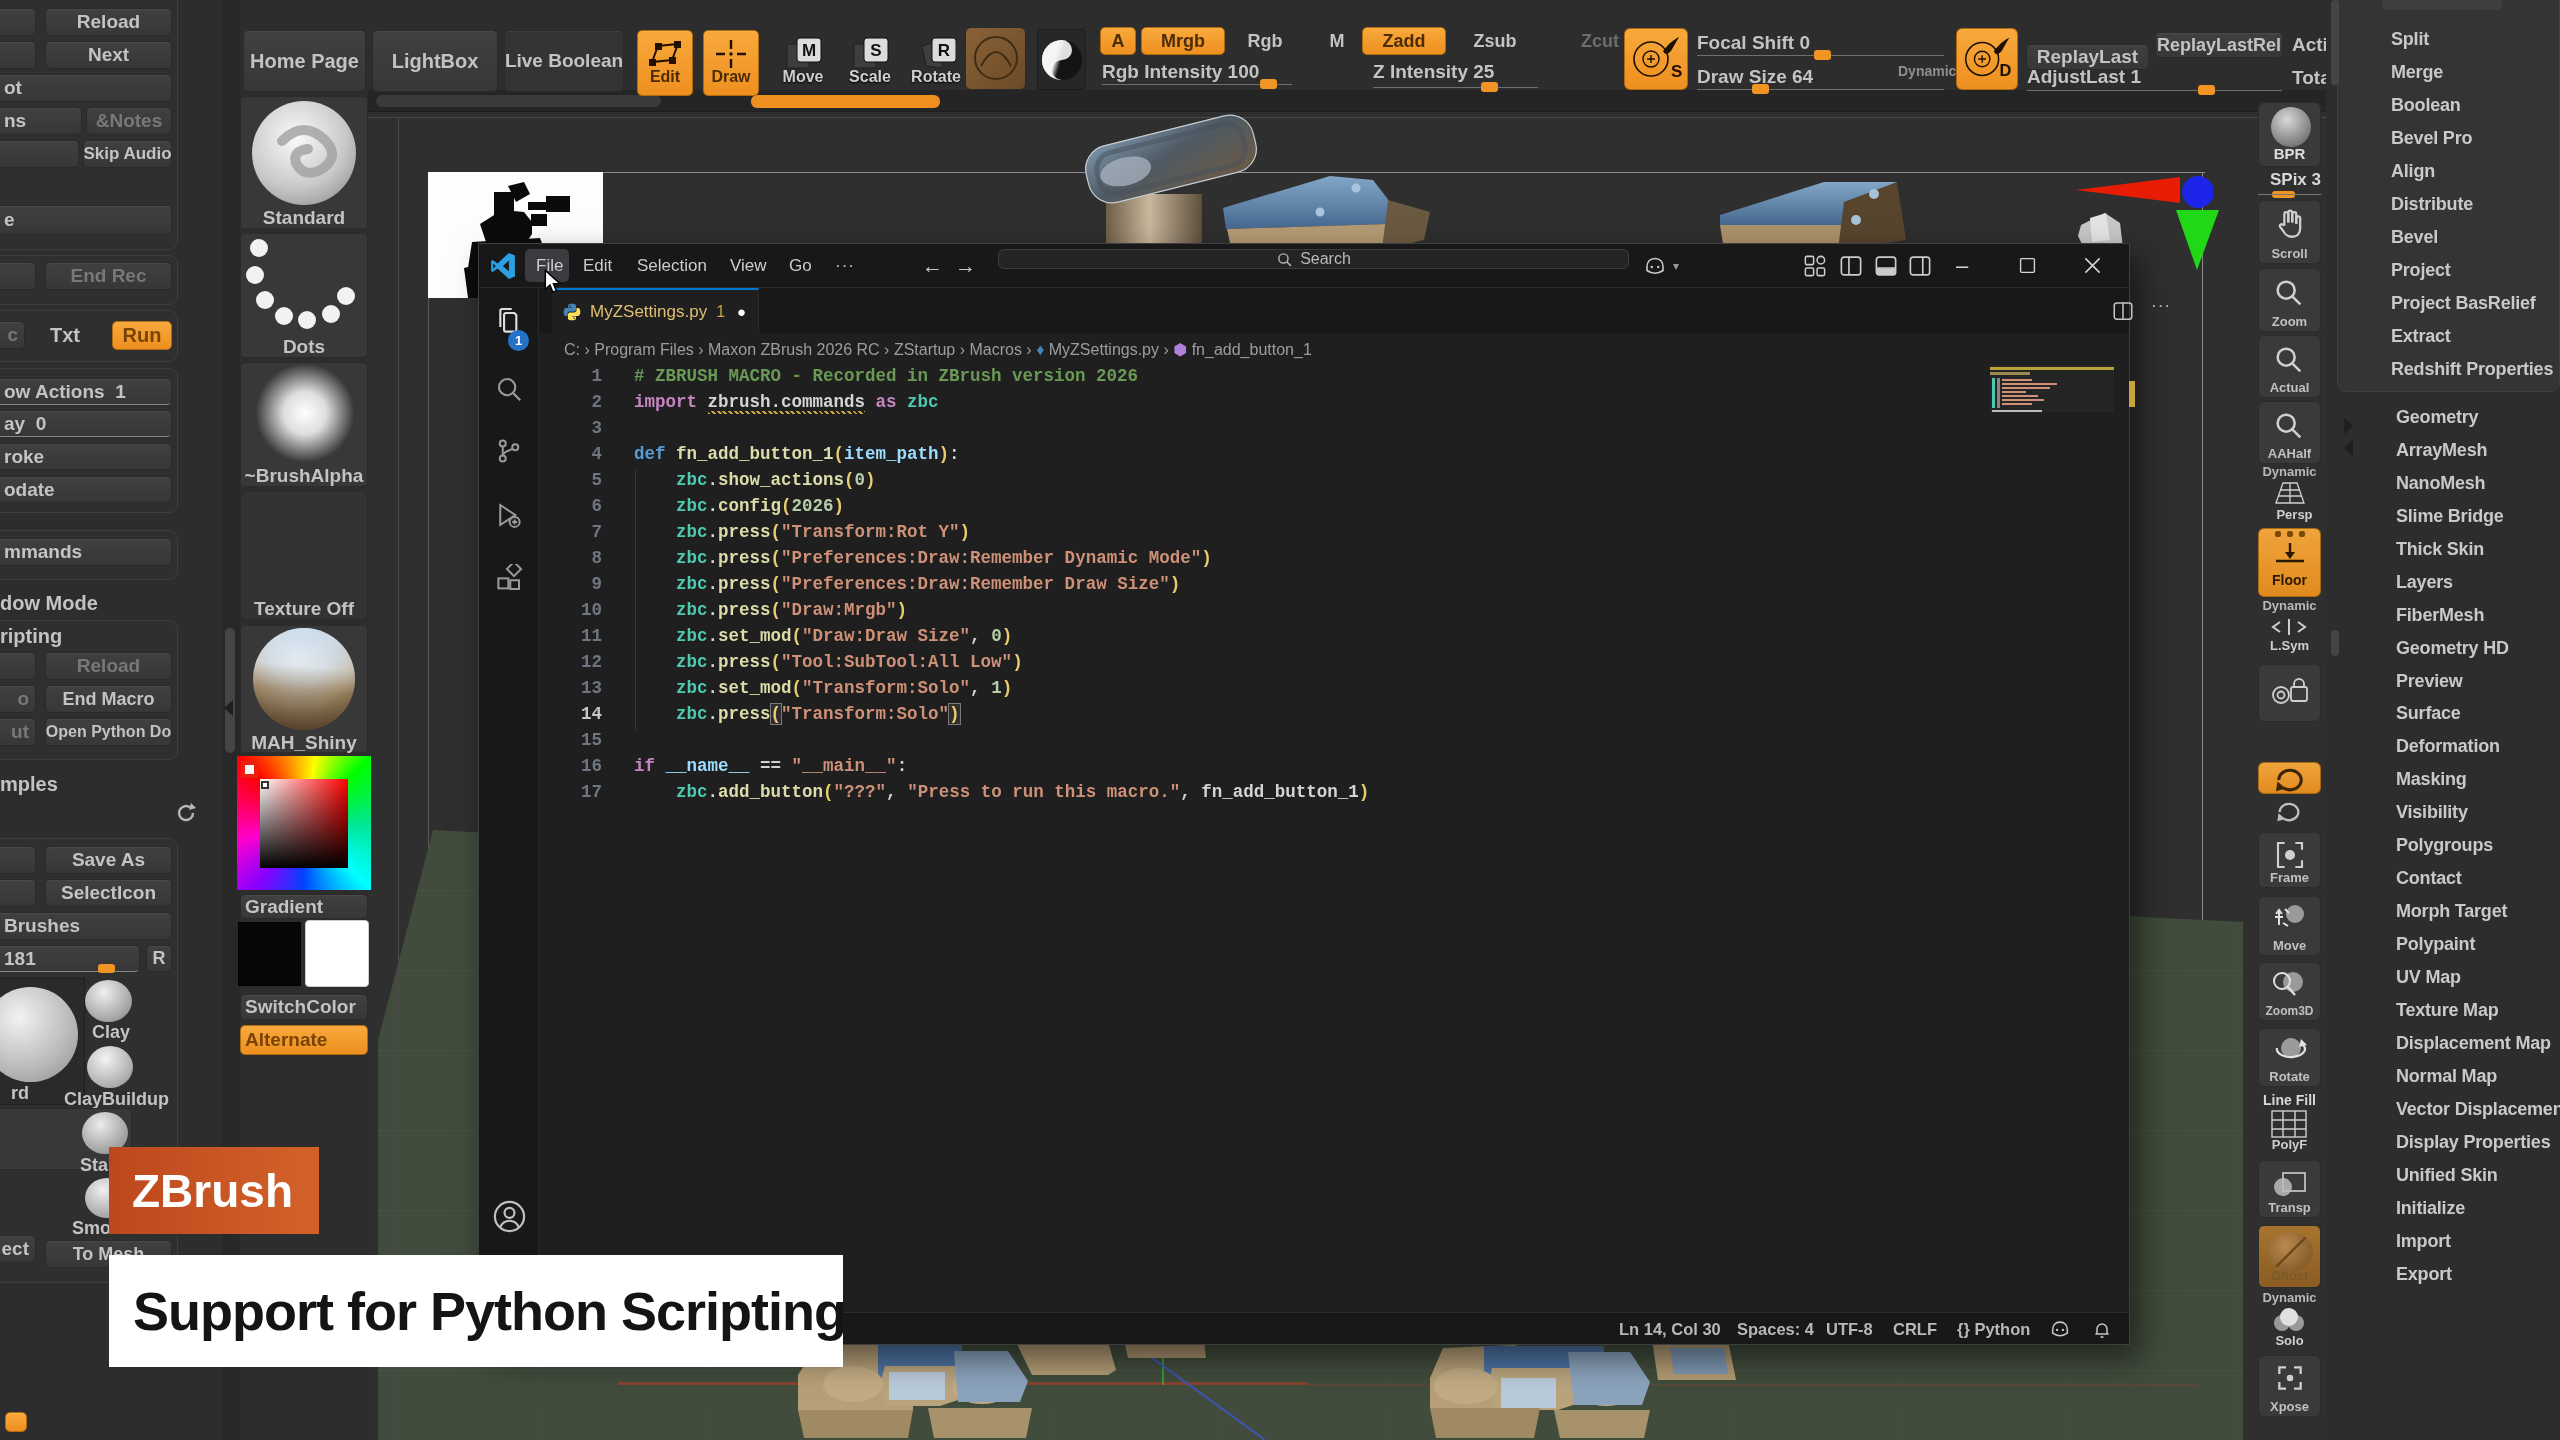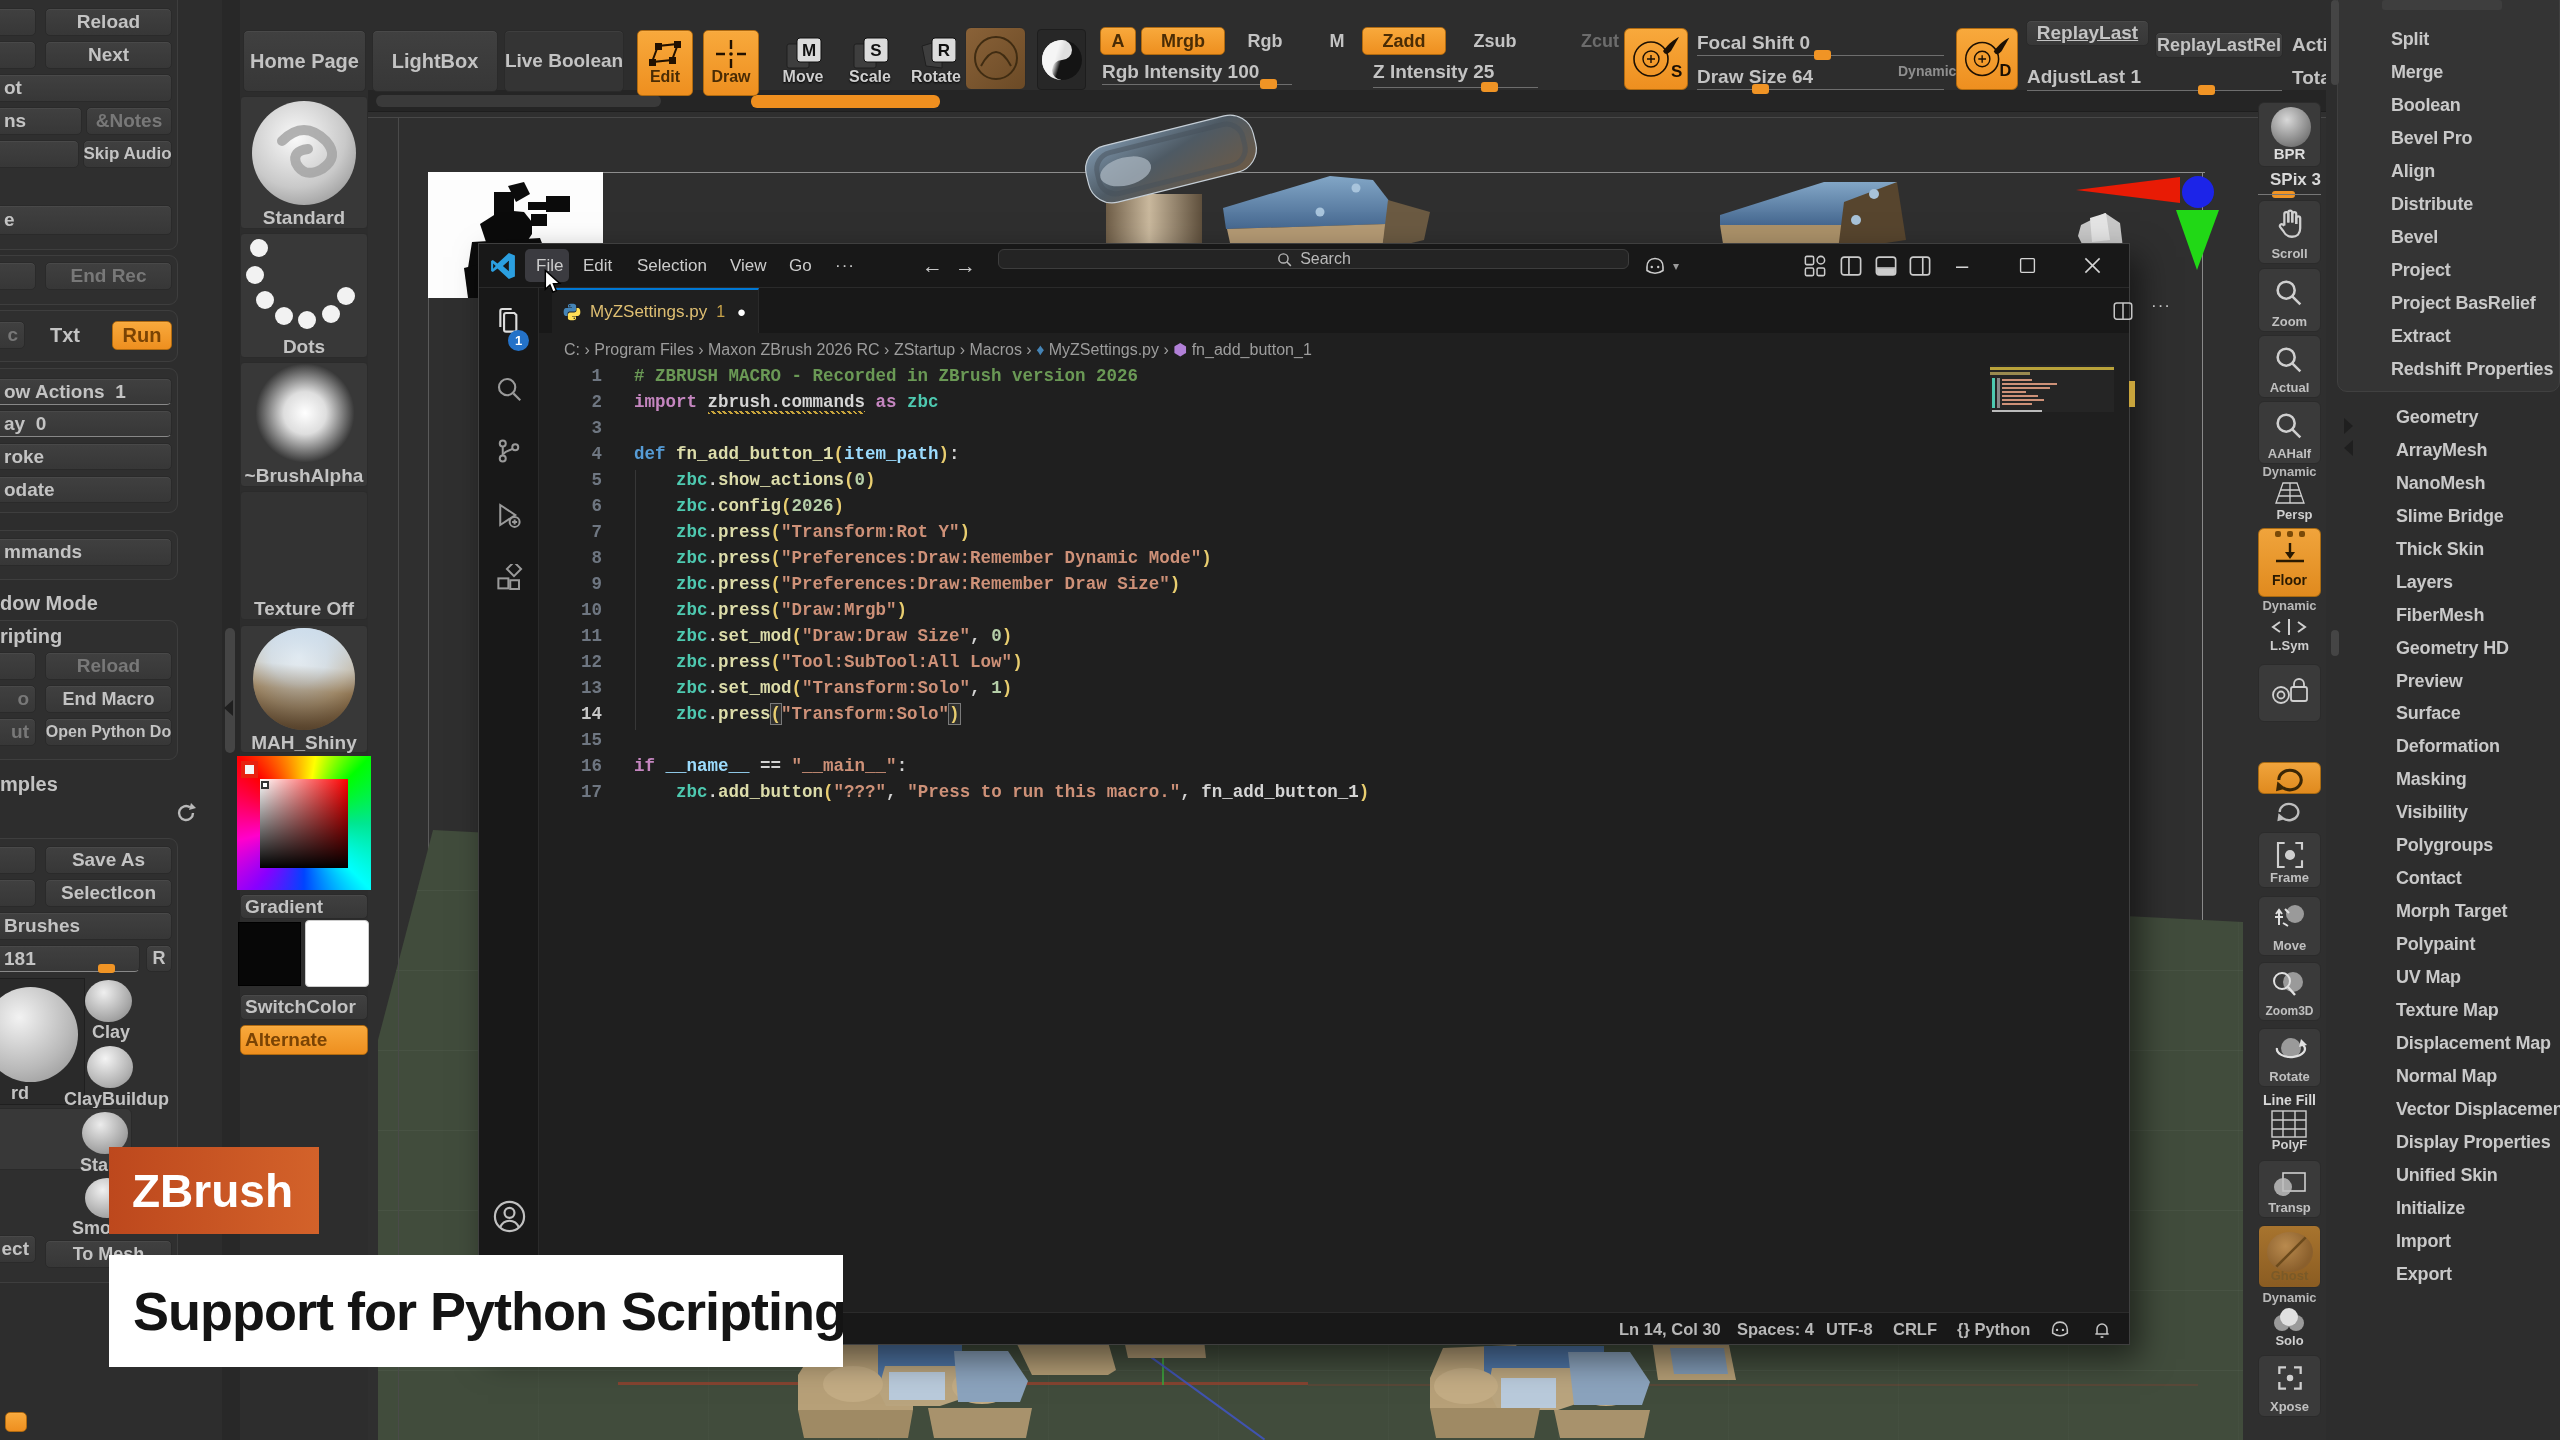--- a/index.html
+++ b/index.html
@@ -435,21 +435,21 @@
   <div class="zlabel" style="left:1898px;top:63px;font-size:14px;color:#8f8f8f;">Dynamic</div>
   <div class="abs" style="left:1956px;top:28px;width:62px;height:62px;background:linear-gradient(#f8a93c,#ee8f1f);border:1px solid #b06a10;border-radius:6px;">
     <svg width="60" height="60" viewBox="0 0 62 60">
         <circle cx="26" cy="30" r="17" fill="none" stroke="#1c1003" stroke-width="1.6"></circle>
         <circle cx="26" cy="30" r="8" fill="none" stroke="#1c1003" stroke-width="1.4"></circle>
         <path d="M26 26 v8 M22 30 h8" stroke="#1c1003" stroke-width="1.4"></path>
         <path d="M38 22 C44 14 50 10 54 8 L46 22 C42 26 40 26 38 22z" fill="#1c1003"></path>
         <text x="44" y="48" font-size="17" font-weight="bold" fill="#1c1003" font-family="Liberation Sans">D</text>
       </svg>
   </div>
-  <div class="zbtn" style="left:2026px;top:20px;width:123px;height:26px;font-size:19px;text-decoration:underline;">ReplayLast</div>
+  <div class="zbtn" style="left:2026px;top:44px;width:123px;height:26px;font-size:19px;">ReplayLast</div>
   <div class="zbtn" style="left:2155px;top:32px;width:128px;height:26px;font-size:18px;">ReplayLastRel</div>
   <div class="zlabel" style="left:2292px;top:34px;font-size:19px;">Activ</div>
   <div class="zlabel" style="left:2027px;top:66px;font-size:19px;">AdjustLast 1</div>
   <div class="track" style="left:2027px;top:90px;width:255px;"></div>
   <div class="slider-h" style="left:2198px;top:85px;width:17px;height:10px;"></div>
   <div class="zlabel" style="left:2292px;top:67px;font-size:19px;">Tota</div>
 </div>
 
 <div class="abs" id="leftpanel" style="left:0;top:0;width:368px;height:1440px;z-index:10;">
   <div class="panel" style="left:-30px;top:-12px;width:208px;height:262px;background:#2f2f2f;"></div>

